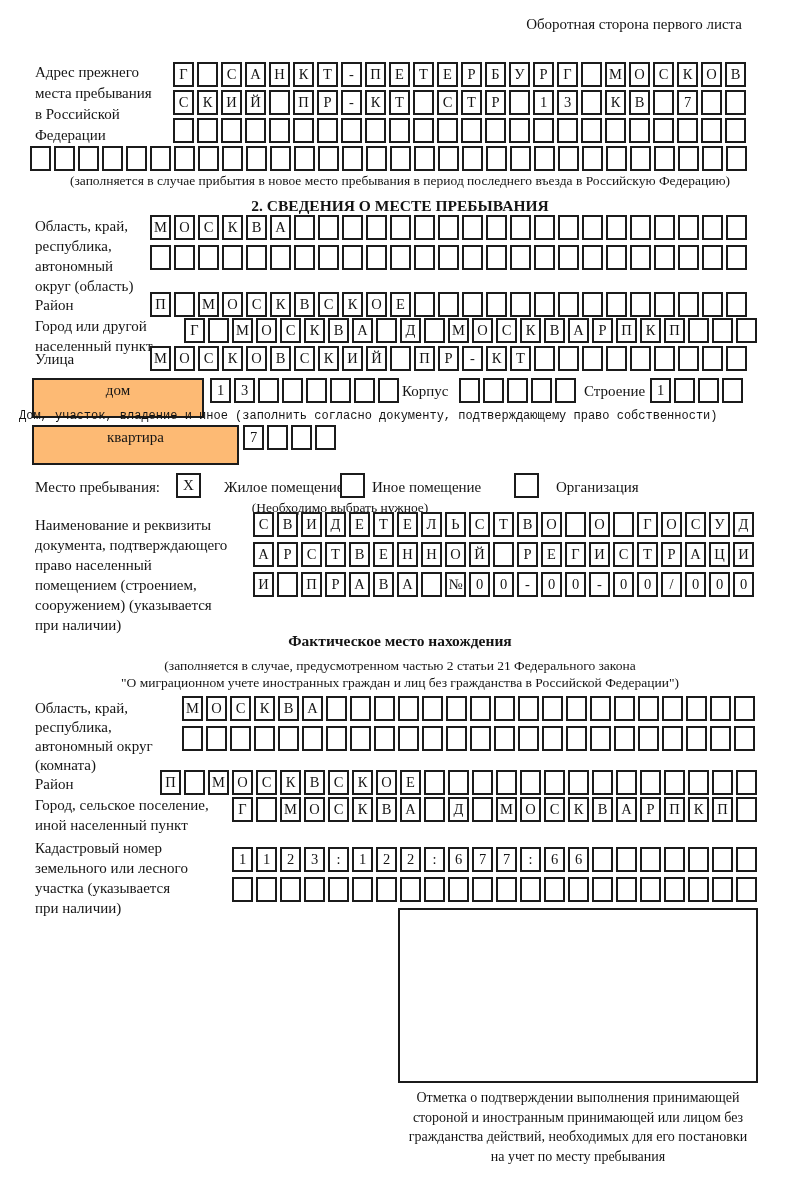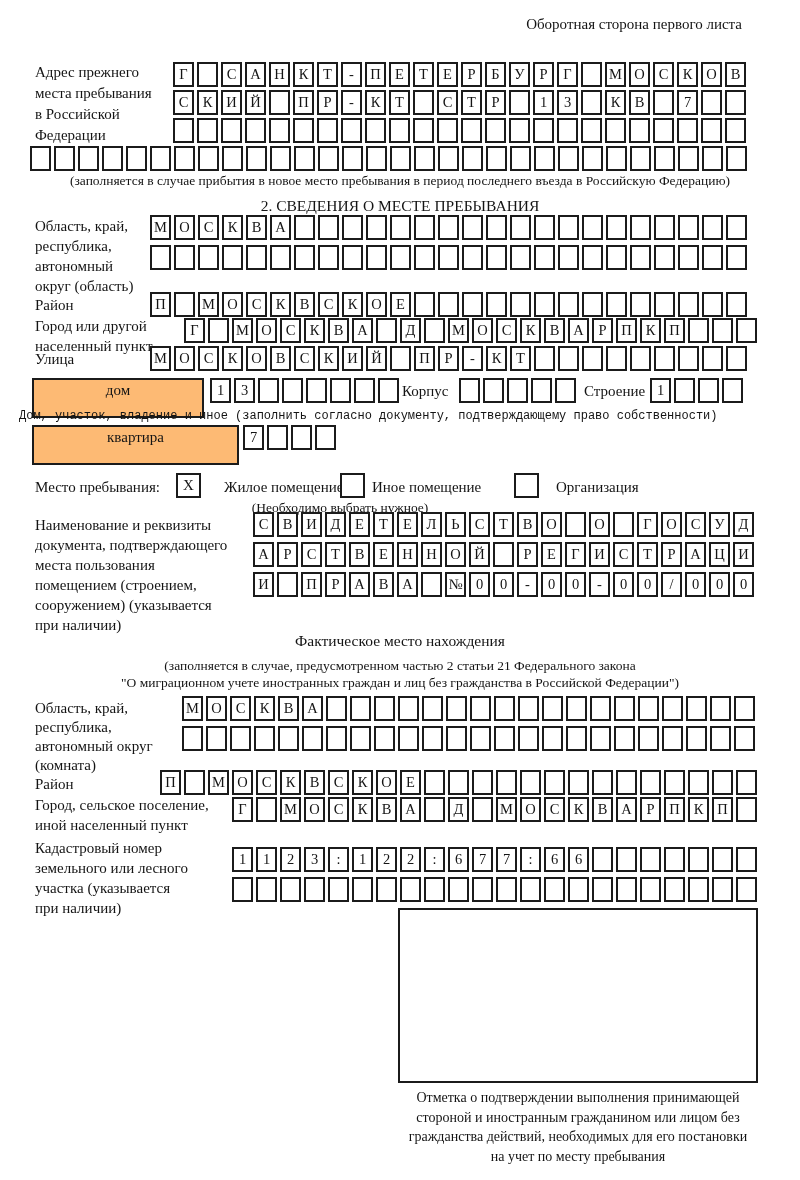--- a/index.html
+++ b/index.html
@@ -6,21 +6,21 @@
   html,body { background:#ffffff; }
   body { font-family:"Liberation Serif","DejaVu Serif",serif; color:#141414; }
   .sheet { position:relative; width:800px; height:1180px; background:#fff; overflow:hidden; }
   .hdr { position:absolute; font-size:15px; }
   .label { position:absolute; font-size:15px; line-height:20px; white-space:nowrap; }
   .lh19 div { line-height:19px; }
   .lh20 div { line-height:20px; }
   .lh21 div { line-height:21px; }
   .note { position:absolute; font-size:13.5px; white-space:nowrap; }
   .center { left:0; width:800px; text-align:center; white-space:normal; }
-  .title { position:absolute; left:0; width:800px; text-align:center; font-weight:normal; font-size:15.5px; }
+  .title { position:absolute; left:0; width:800px; text-align:center; font-weight:bold; font-size:15.5px; }
   .grid { position:absolute; display:flex; }
   .cell { flex:0 0 auto; width:21px; height:25px; border:2px solid #1b1b1b; margin-right:3px;
           text-align:center; font-size:14.5px; line-height:21px; background:#fff; }
   .wbox { position:absolute; height:40px; border:2px solid #1b1b1b; text-align:center;
           font-size:15px; line-height:21px; background:#fdba74; }
   .cbox { position:absolute; width:25px; height:25px; border:2px solid #1b1b1b; text-align:center;
           font-size:15px; line-height:21px; background:#fff; }
   .bigbox { position:absolute; border:2px solid #1b1b1b; background:#fff; }
   .caption { position:absolute; font-size:14px; text-align:center; }
   .caption div { line-height:19.5px; }
@@ -343,21 +343,21 @@
   <div class="label" style="left:208px; top:477px;margin-left:16px;">Жилое помещение</div>
   <span class="cbox" style="left:340px; top:473px;"></span>
   <div class="label" style="left:372px; top:477px;">Иное помещение</div>
   <span class="cbox" style="left:514px; top:473px;"></span>
   <div class="label" style="left:556px; top:477px;">Организация</div>
   <div class="note" style="left:225px; top:500px; width:230px; text-align:center;">(Необходимо выбрать нужное)</div>
 
   <div class="label lh20" style="left:35px; top:515px;">
       <div>Наименование и реквизиты</div>
       <div>документа, подтверждающего</div>
-      <div>места пользования</div>
+      <div>право населенный</div>
       <div>помещением (строением,</div>
       <div>сооружением) (указывается</div>
       <div>при наличии)</div>
     </div>
   <div class="grid" style="left:253px; top:512px;">
       <span class="cell">С</span>
       <span class="cell">В</span>
       <span class="cell">И</span>
       <span class="cell">Д</span>
       <span class="cell">Е</span>
@@ -597,18 +597,18 @@
       <span class="cell"></span>
       <span class="cell"></span>
       <span class="cell"></span>
       <span class="cell"></span>
       <span class="cell"></span>
     </div>
 
   <div class="bigbox" style="left:398px; top:908px; width:360px; height:175px;"></div>
   <div class="caption" style="left:388px; top:1088px; width:380px;">
       <div>Отметка о подтверждении выполнения принимающей</div>
-      <div>стороной и иностранным гражданином или лицом без</div>
+      <div>стороной и иностранным принимающей или лицом без</div>
       <div>гражданства действий, необходимых для его постановки</div>
       <div>на учет по месту пребывания</div>
     </div>
 
 </div>
 
 </body></html>

